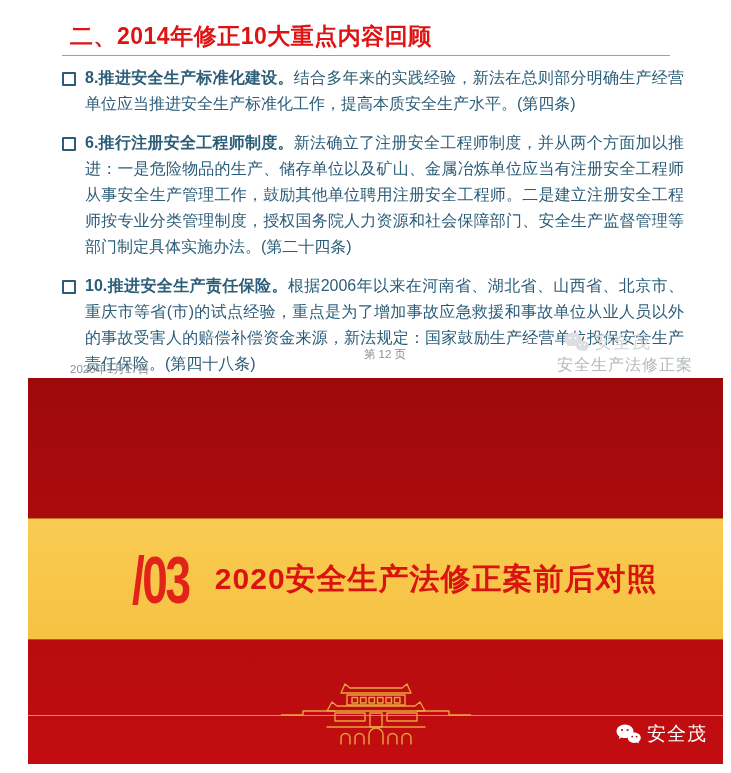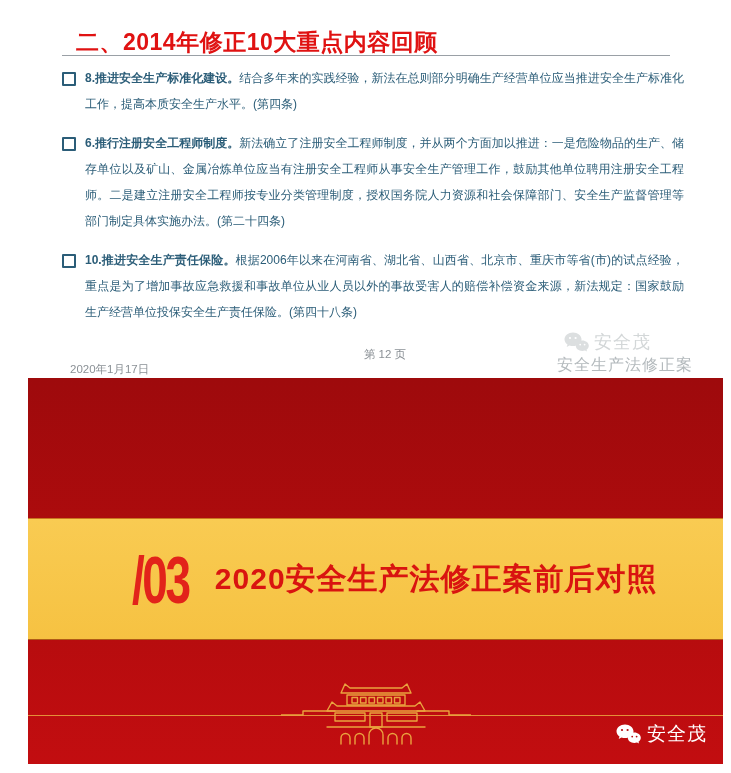--- a/index.html
+++ b/index.html
@@ -1,27 +1,27 @@
 <!DOCTYPE html>
 <html><head>
 <meta charset="utf-8">
 <style>
   html,body{margin:0;padding:0;background:#fff;}
   .page{position:relative;width:731px;height:773px;background:#fff;overflow:hidden;
         font-family:"Liberation Sans","DejaVu Sans",sans-serif;}
 
   
   .slide1{position:absolute;left:0;top:0;width:731px;height:372px;background:#fff;}
-  .s1-title{position:absolute;left:62px;top:13px;margin:14px;font-size:23px;font-weight:bold;
+  .s1-title{position:absolute;left:62px;top:13px;margin:8px;font-size:23px;font-weight:bold;
             color:#e01212;letter-spacing:.5px;white-space:nowrap;}
   .s1-rule{position:absolute;left:62px;top:55px;width:608px;height:1px;background:#9aa0a6;}
   .s1-bullets{position:absolute;left:62px;top:65px;width:622px;}
   .bullet{display:flex;margin-bottom:13px;color:#2b5d78;}
   .sq{flex:none;width:10px;height:10px;border:2px solid #2b5d78;border-radius:1px;margin:7px 9px 0 0;}
-  .bullet p{margin:0;font-size:12px;line-height:26px;text-align:justify;}
+  .bullet p{margin:0;font-size:16px;line-height:26px;text-align:justify;}
   .bullet b{font-weight:bold;}
   .s1-date{position:absolute;left:70px;top:362px;font-size:11.5px;color:#8b9196;}
   .s1-page{position:absolute;left:0;right:0;top:347px;text-align:center;font-size:11.5px;color:#8b9196;margin-left:39px;}
   .wm{position:absolute;right:38px;top:330px;color:#d3d7d8;}
   .wm-row{display:flex;align-items:center;gap:5px;font-size:18px;letter-spacing:1px;}
   .wm-sub{font-size:16px;color:#b4babd;margin-top:1px;margin-left:-6px;letter-spacing:1px;}
 
   
   .slide2{position:absolute;left:28px;top:378px;width:679px;height:386px;overflow:hidden;
           background:linear-gradient(180deg,#9e0a0c 0%,#ad0b0d 40%,#b60c0e 65%,#c20d10 100%);padding-left:16px;}

